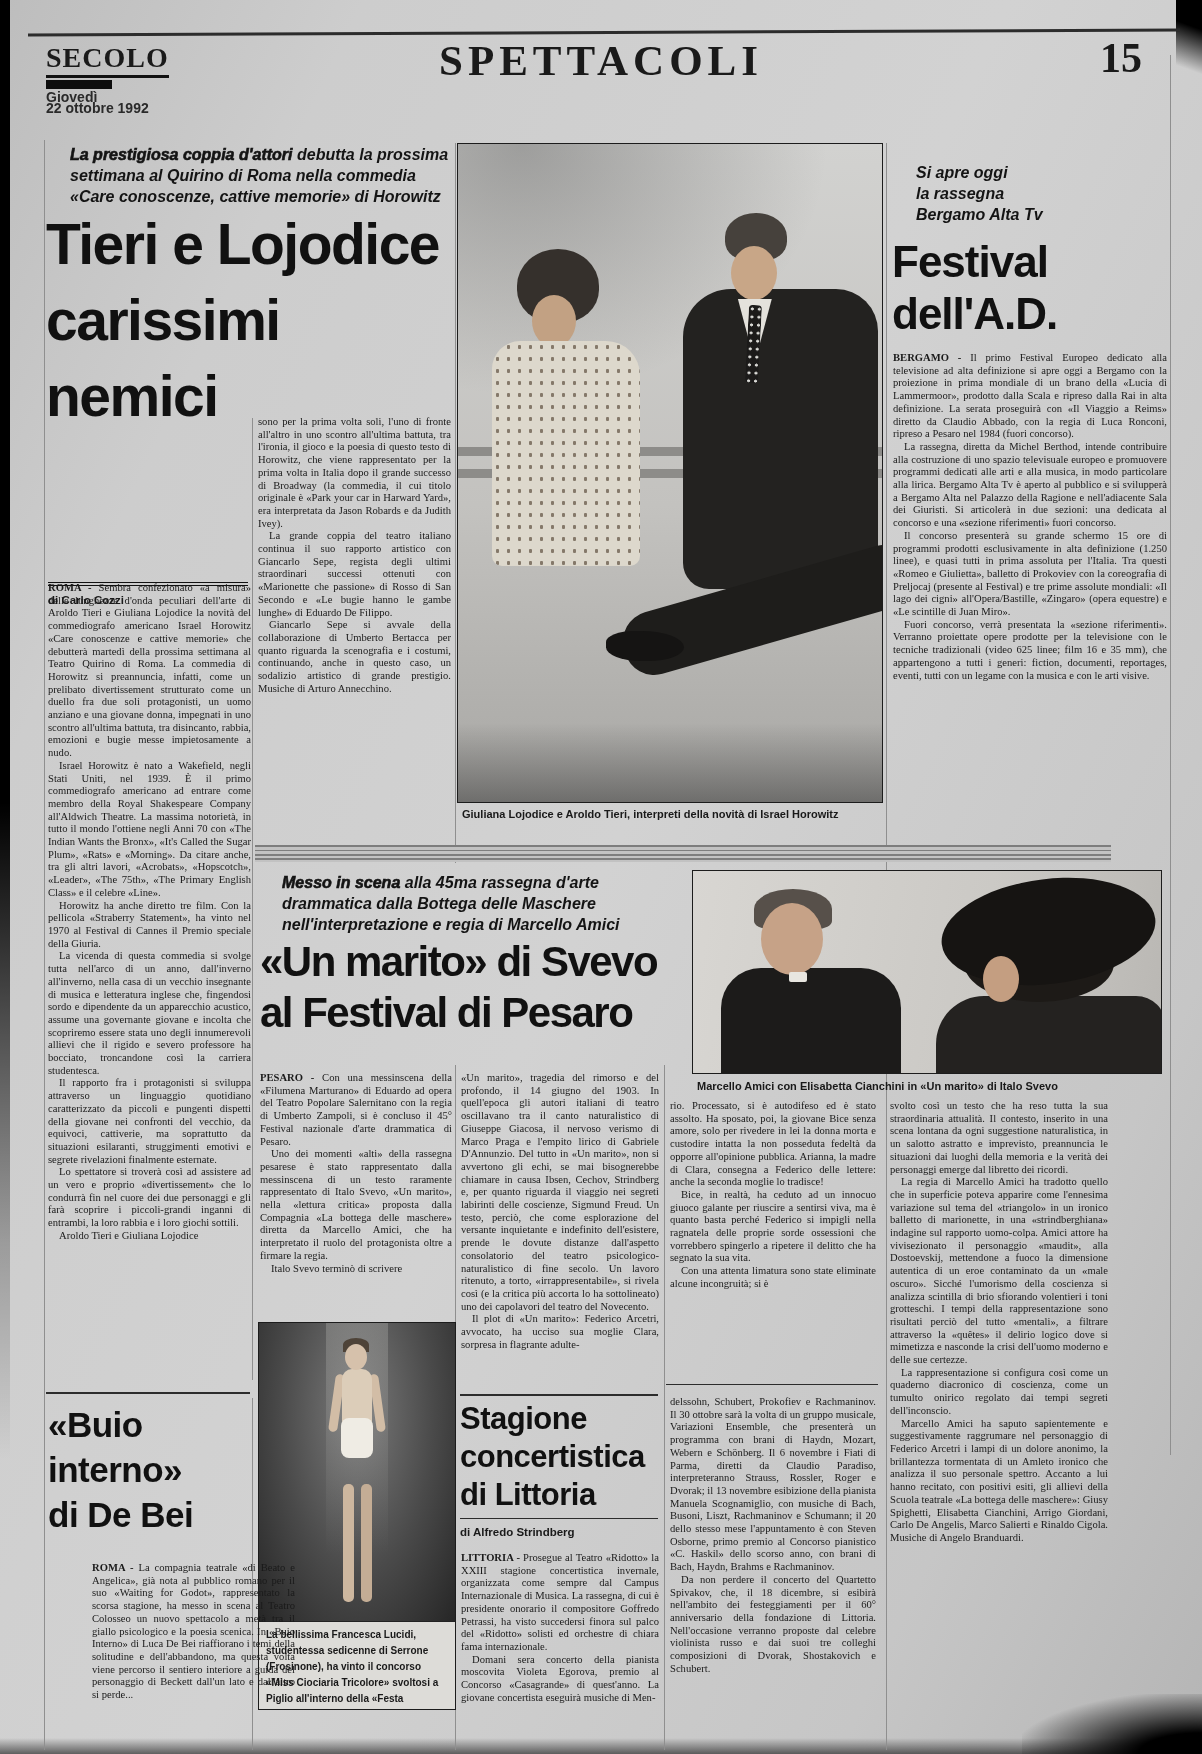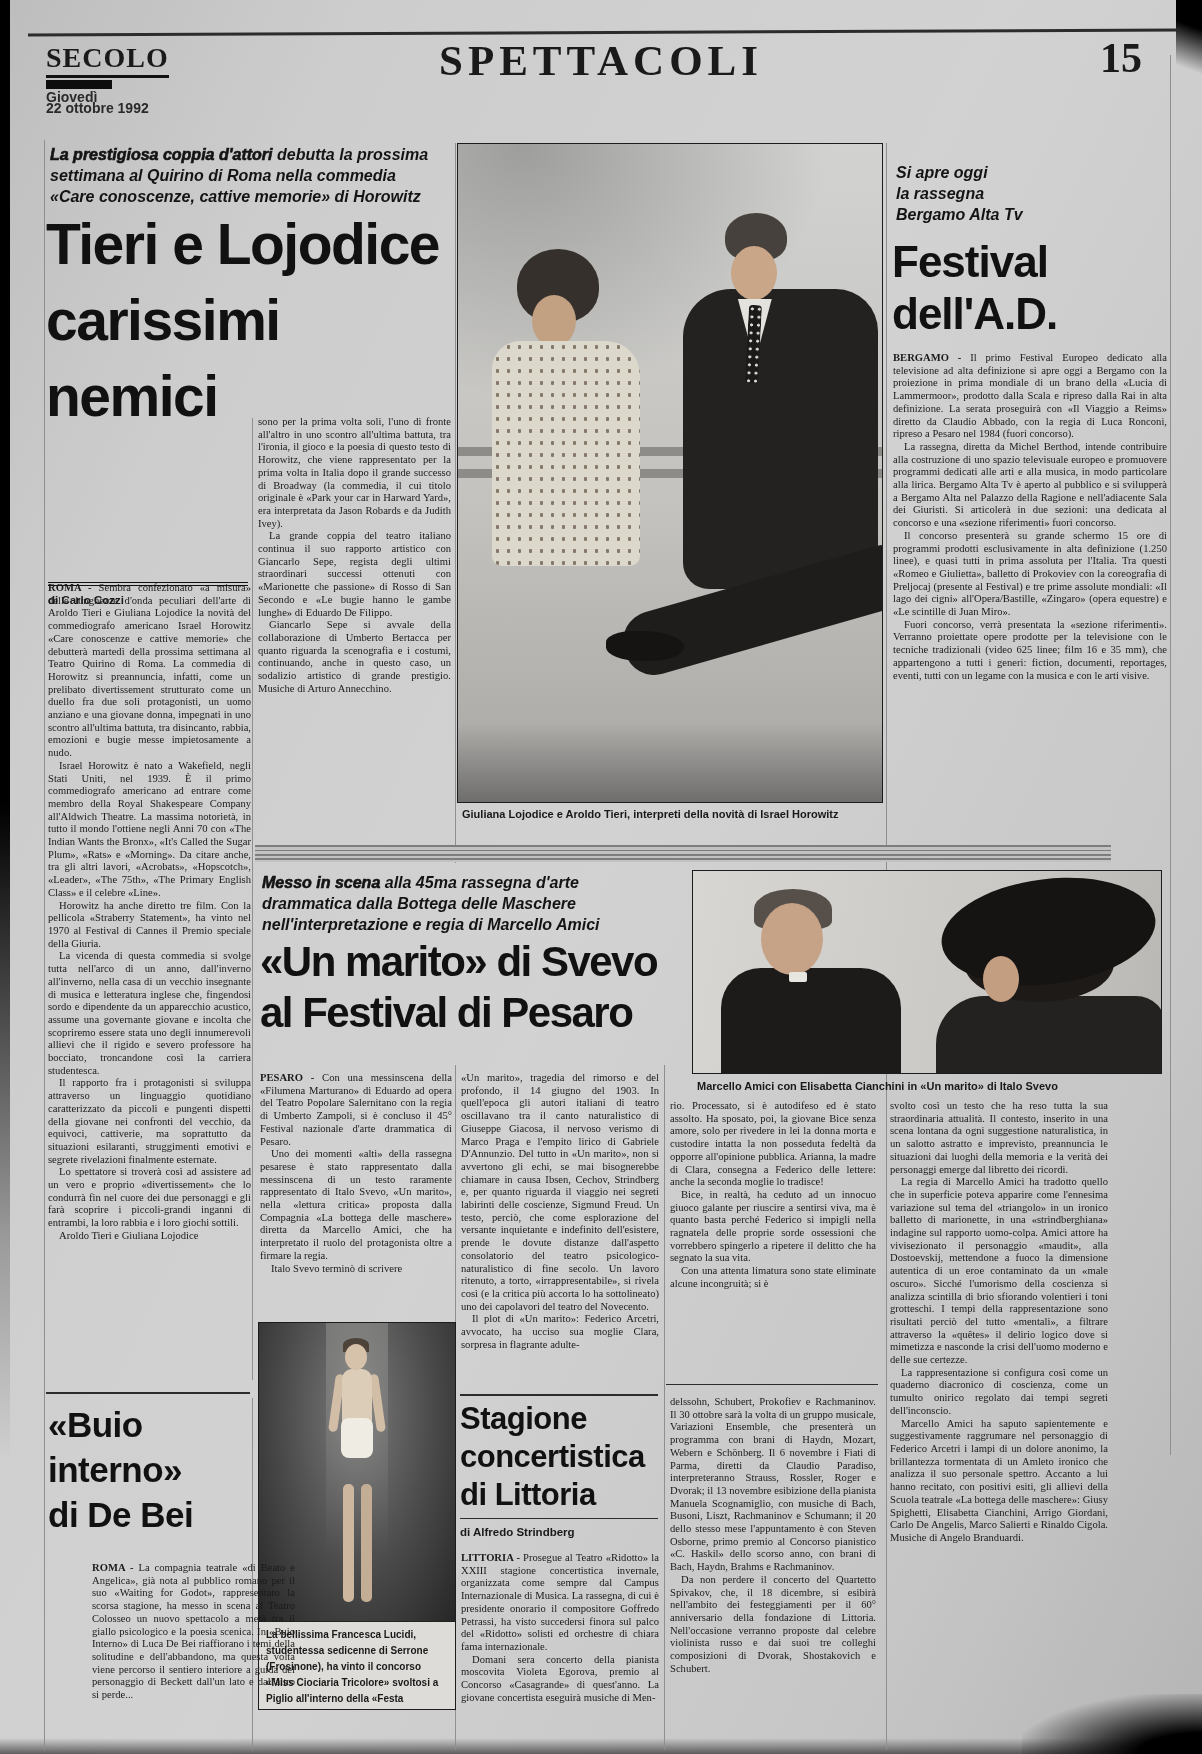--- a/index.html
+++ b/index.html
@@ -23,21 +23,21 @@
   .vrule{position:absolute;width:1px;background:var(--rule);}
   .stripes{position:absolute;background:repeating-linear-gradient(180deg,#7d7d7d 0 2px,#c2c2c2 2px 4.5px);}
 
   
   .logo{position:absolute;left:46px;top:42px;font-family:"Liberation Serif",serif;font-weight:bold;font-size:28px;letter-spacing:1px;border-bottom:3px solid #111;padding-bottom:1px;}
   .logo-bar{position:absolute;left:46px;top:80px;width:66px;height:9px;background:#0d0d0d;}
   .dateline{position:absolute;left:46px;top:92px;font-family:"Liberation Sans",sans-serif;font-size:14px;font-weight:bold;line-height:11px;color:#2a2a2a;}
   .section-title{position:absolute;left:0;top:36px;width:1202px;text-align:center;font-family:Liberation Serif, serif;font-weight:bold;font-size:43px;letter-spacing:5px;}
   .pageno{position:absolute;right:60px;top:34px;font-family:"Liberation Serif",serif;font-weight:bold;font-size:42px;}
 
-  .kicker{position:absolute;font-family:"Liberation Sans",sans-serif;font-style:italic;font-weight:bold;font-size:16px;line-height:21px;color:#141414;}
+  .kicker{position:absolute;font-family:"Liberation Sans",sans-serif;font-style:italic;font-weight:bold;font-size:16px;line-height:21px;color:#141414;margin-left:20px;}
   .kicker .xbold{font-weight:bold;-webkit-text-stroke:.6px #111;}
   .headline{position:absolute;font-family:"Liberation Sans",sans-serif;font-weight:bold;color:#111;white-space:pre-line;letter-spacing:-1.5px;}
   .hl-tieri{left:46px;top:206px;font-size:57px;line-height:76px;}
   .hl-festival{left:892px;top:236px;font-size:44px;line-height:52px;letter-spacing:-1px;}
   .hl-marito{left:260px;top:936px;font-size:42px;line-height:51px;}
   .hl-buio{left:48px;top:1402px;font-size:35px;line-height:45px;letter-spacing:-.5px;}
   .hl-littoria{left:460px;top:1400px;font-size:31px;line-height:38px;letter-spacing:-.5px;}
 
   .byline{font-family:"Liberation Sans",sans-serif;font-weight:bold;font-size:11.5px;}
   .byline-box{position:absolute;border-top:4px double #111;padding-top:4px;}

